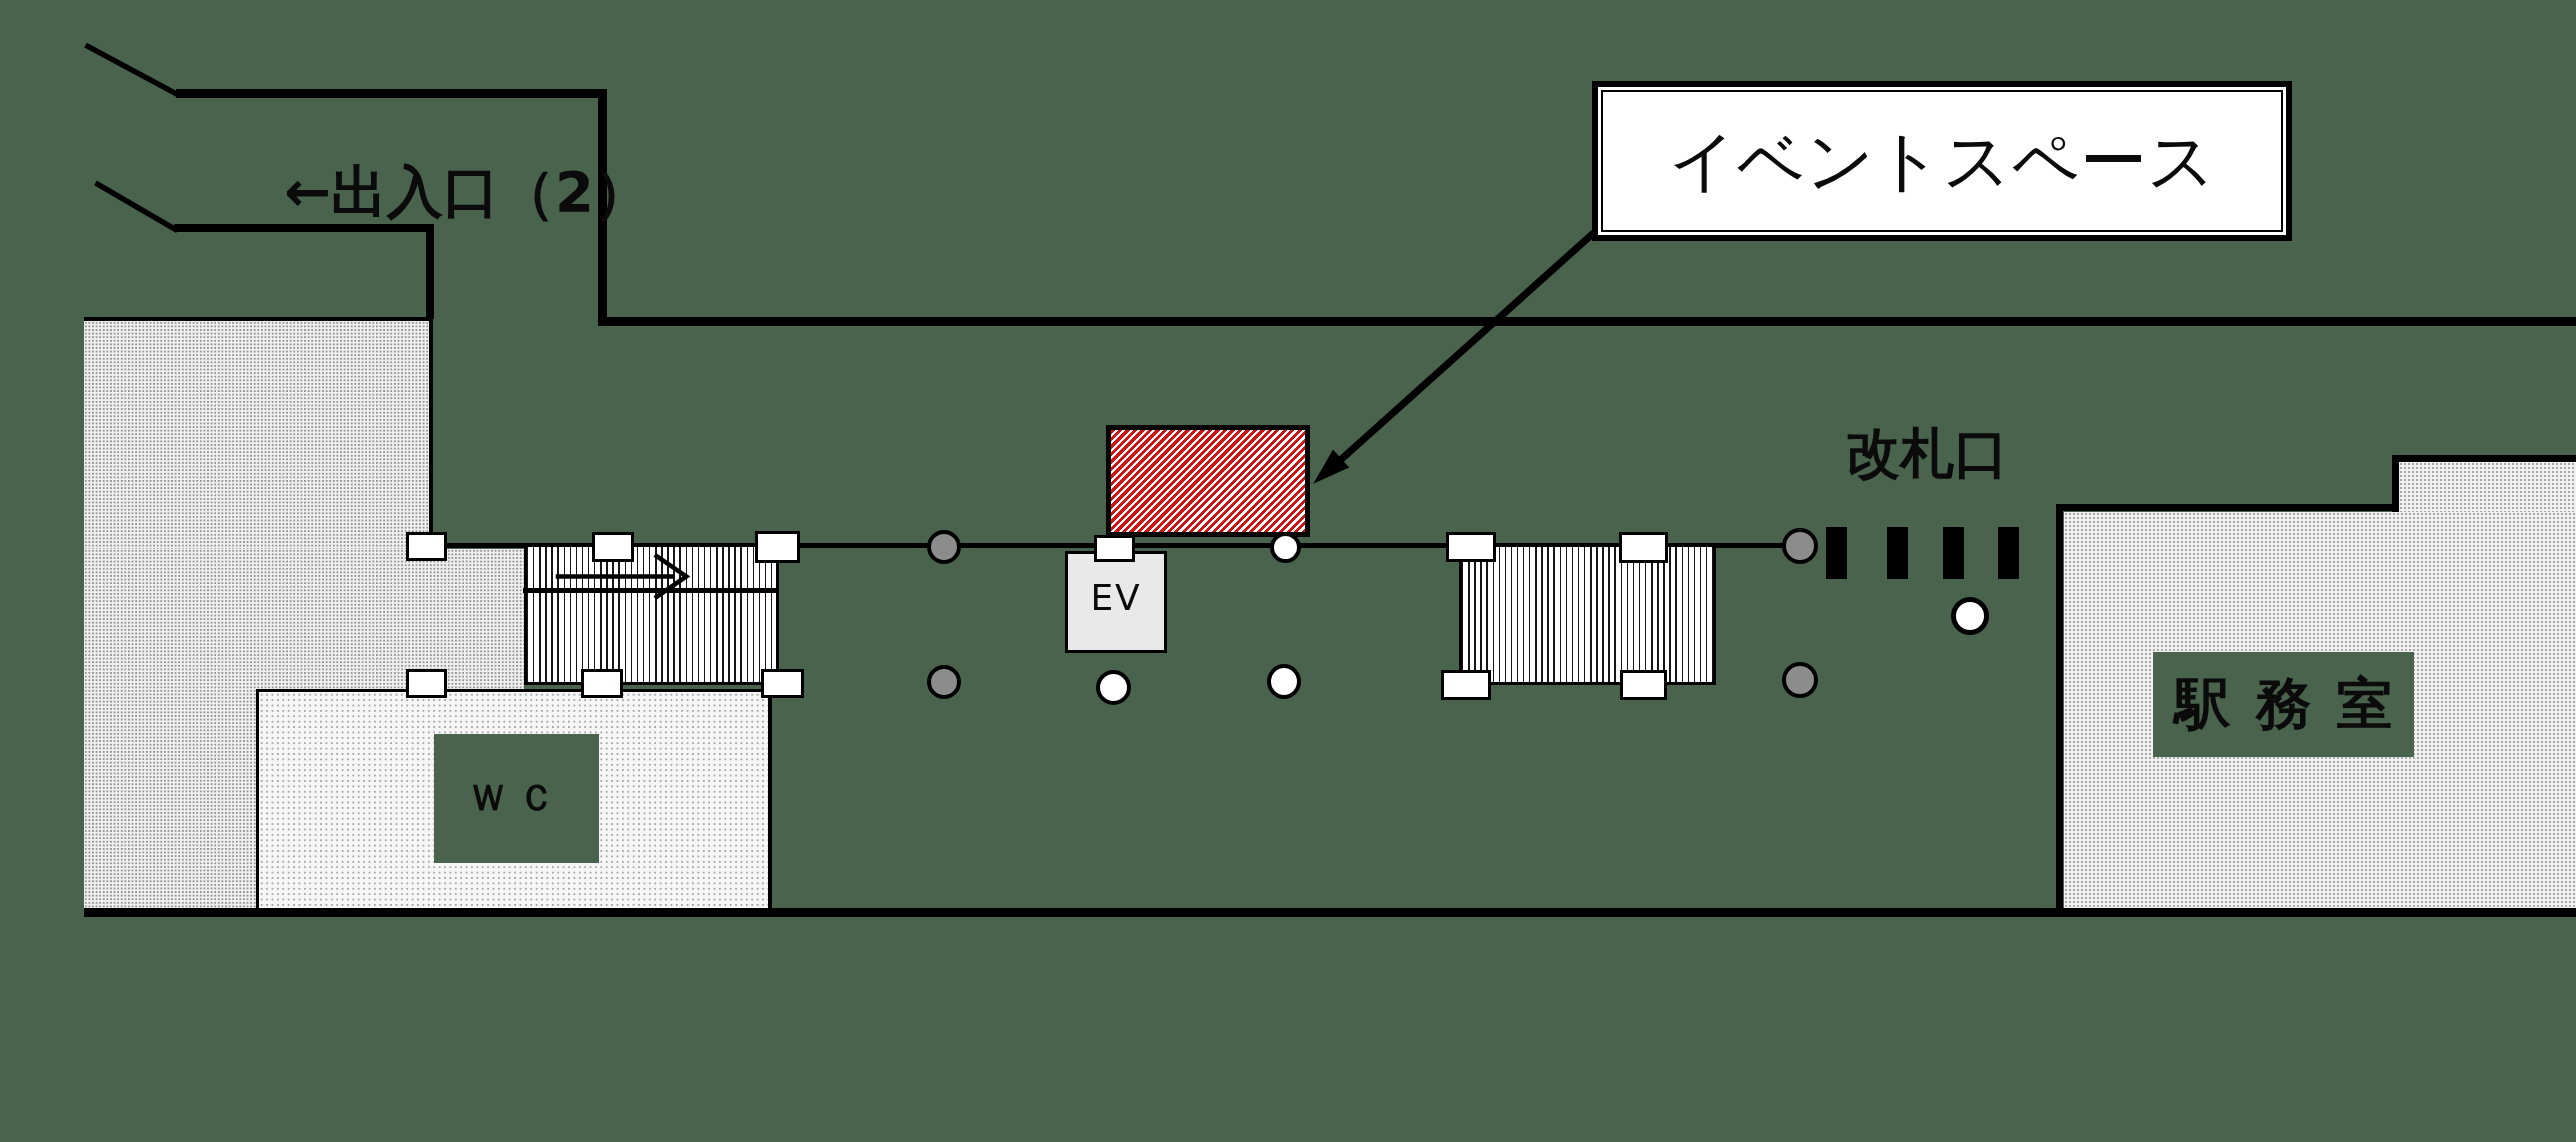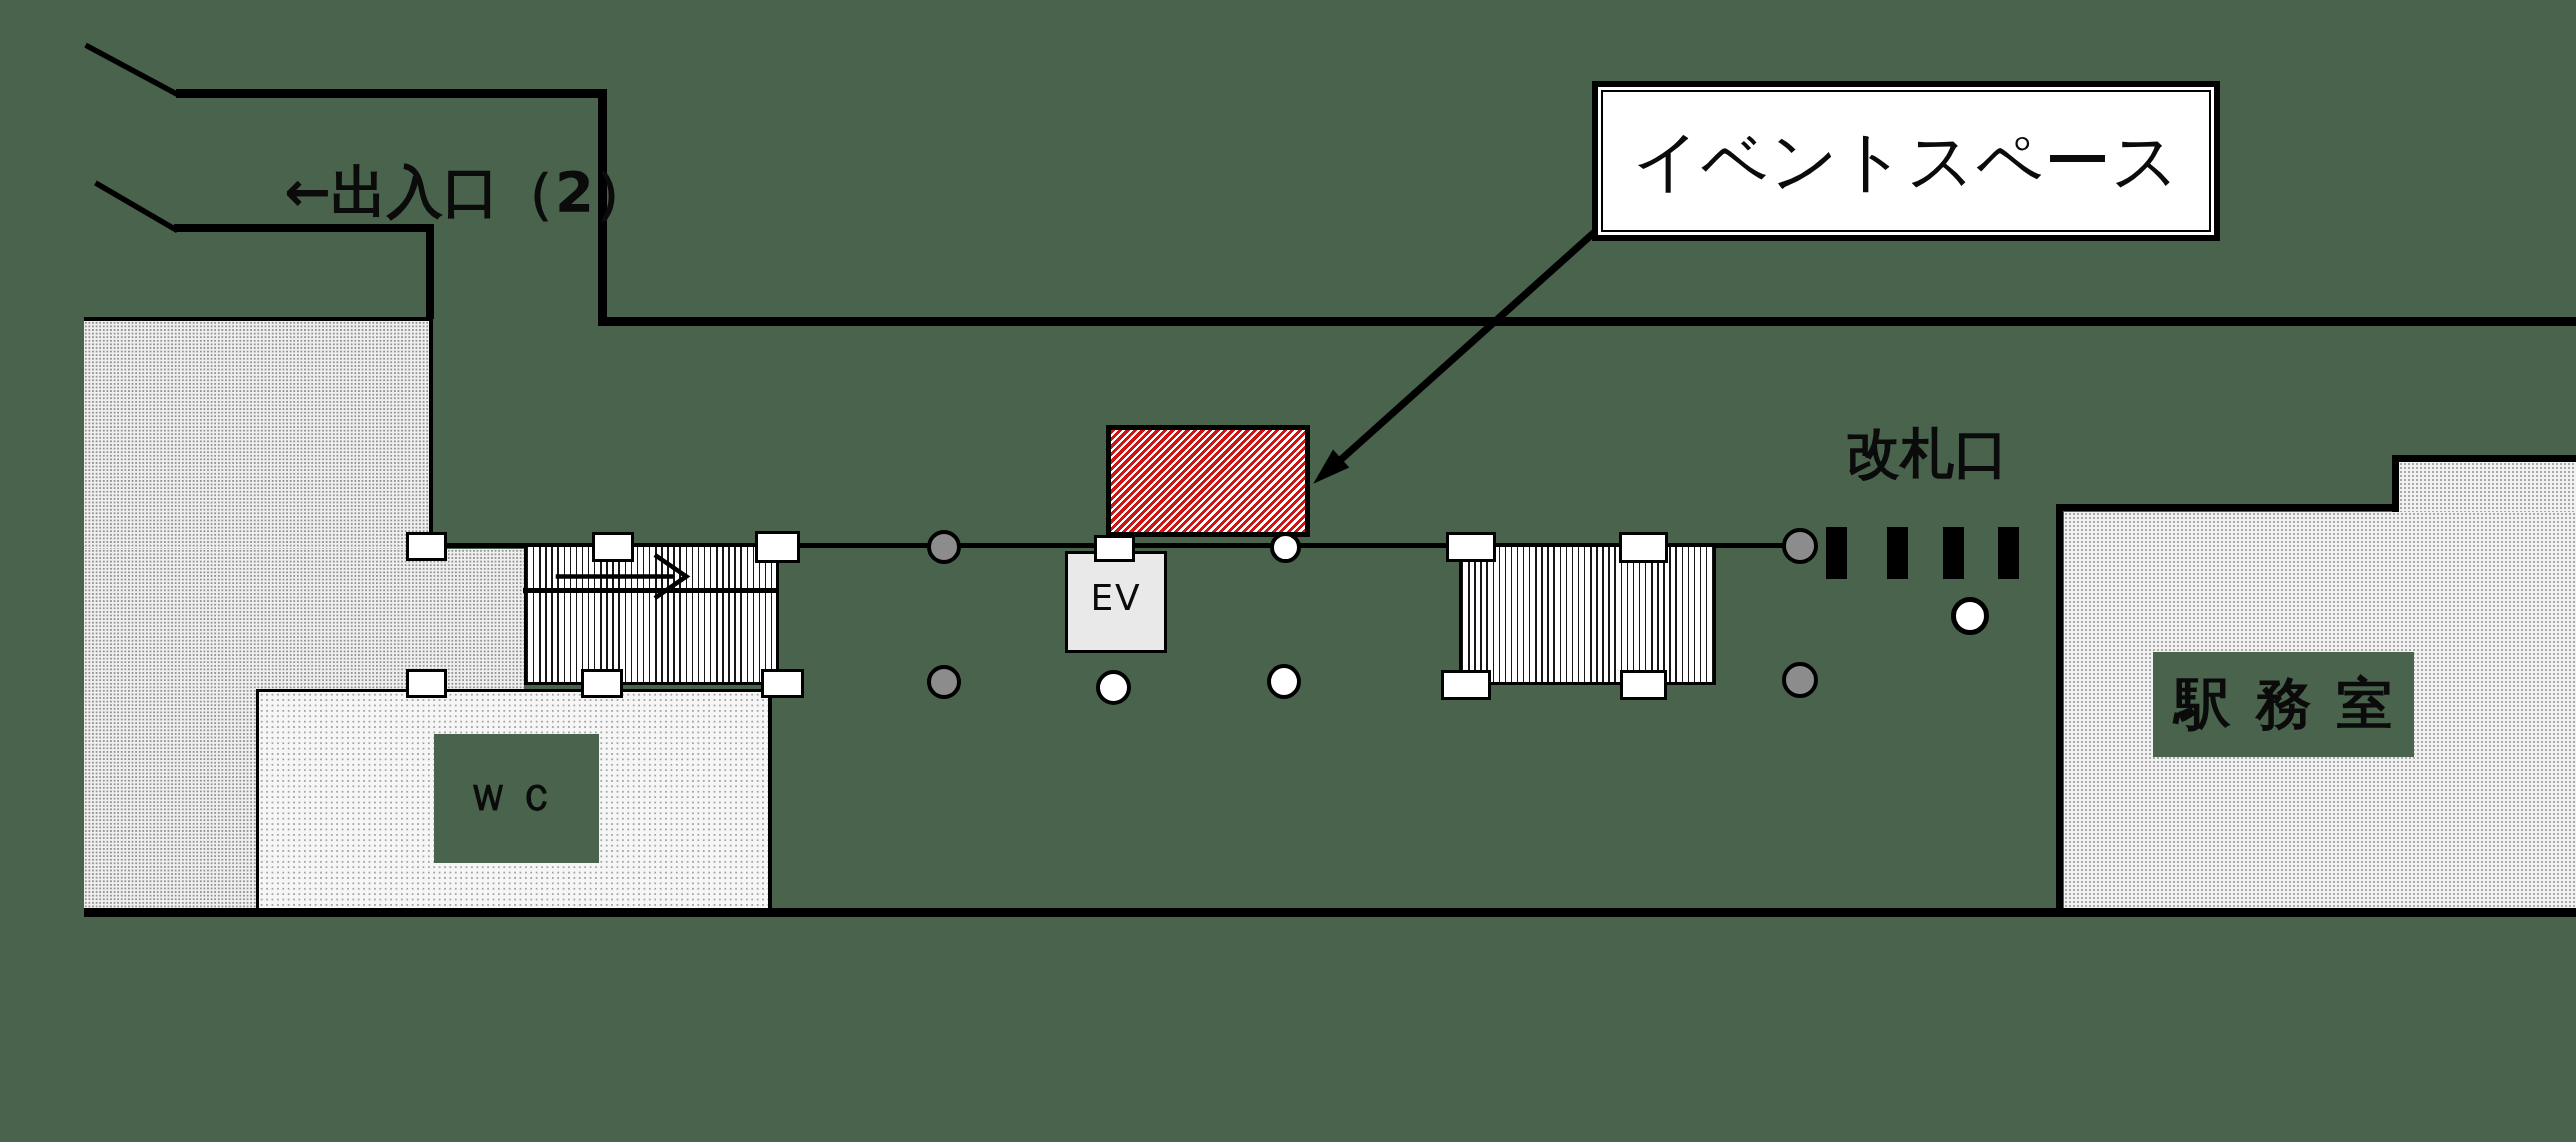--- a/index.html
+++ b/index.html
@@ -123,21 +123,21 @@
     <line x1="95" y1="50" x2="199" y2="106" stroke="#000" stroke-width="6"></line>
     <line x1="106" y1="203" x2="197" y2="256" stroke="#000" stroke-width="6"></line>
 
     <line x1="617" y1="640" x2="748" y2="640" stroke="#000" stroke-width="5"></line>
     <polyline points="727,616 762,640 727,664" fill="none" stroke="#000" stroke-width="5"></polyline>
 
     <line x1="1770" y1="258" x2="1489" y2="510" stroke="#000" stroke-width="8"></line>
     <polygon points="1458,537 1480,499 1498,519" fill="#000"></polygon>
   </svg>
 
-  <div class="abs" style="left:1592px;top:81px;width:628px;height:160px;background:#fff;border:6.3px solid #000;">
+  <div class="abs" style="left:1592px;top:81px;width:700px;height:160px;background:#fff;border:6.3px solid #000;">
     <div class="abs center-txt" style="left:2.7px;top:2.7px;right:2.7px;bottom:2.7px;border:2.7px solid #000;">
       <span class="jp" style="font-size:67px;font-weight:500;">イベントスペース</span>
     </div>
   </div>
 
   <div class="abs jp" style="left:241px;top:155px;font-size:56px;font-weight:bold;margin-left:43px;">←出入口（2）</div>
   <div class="abs jp center-txt" style="left:1810px;top:423px;width:234px;height:63px;font-size:54px;font-weight:bold;">改札口</div>
 
 </div>
 

